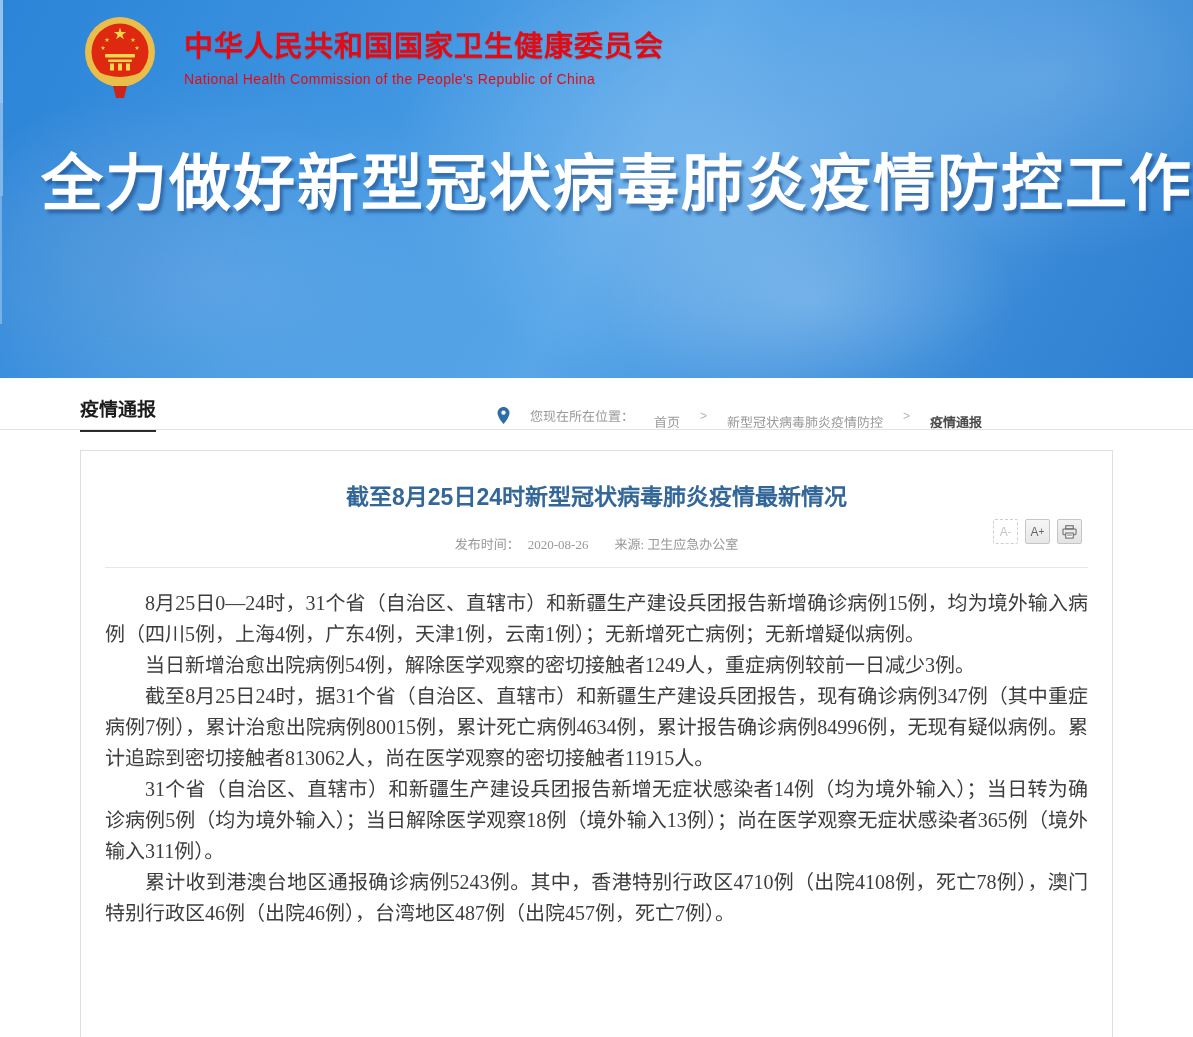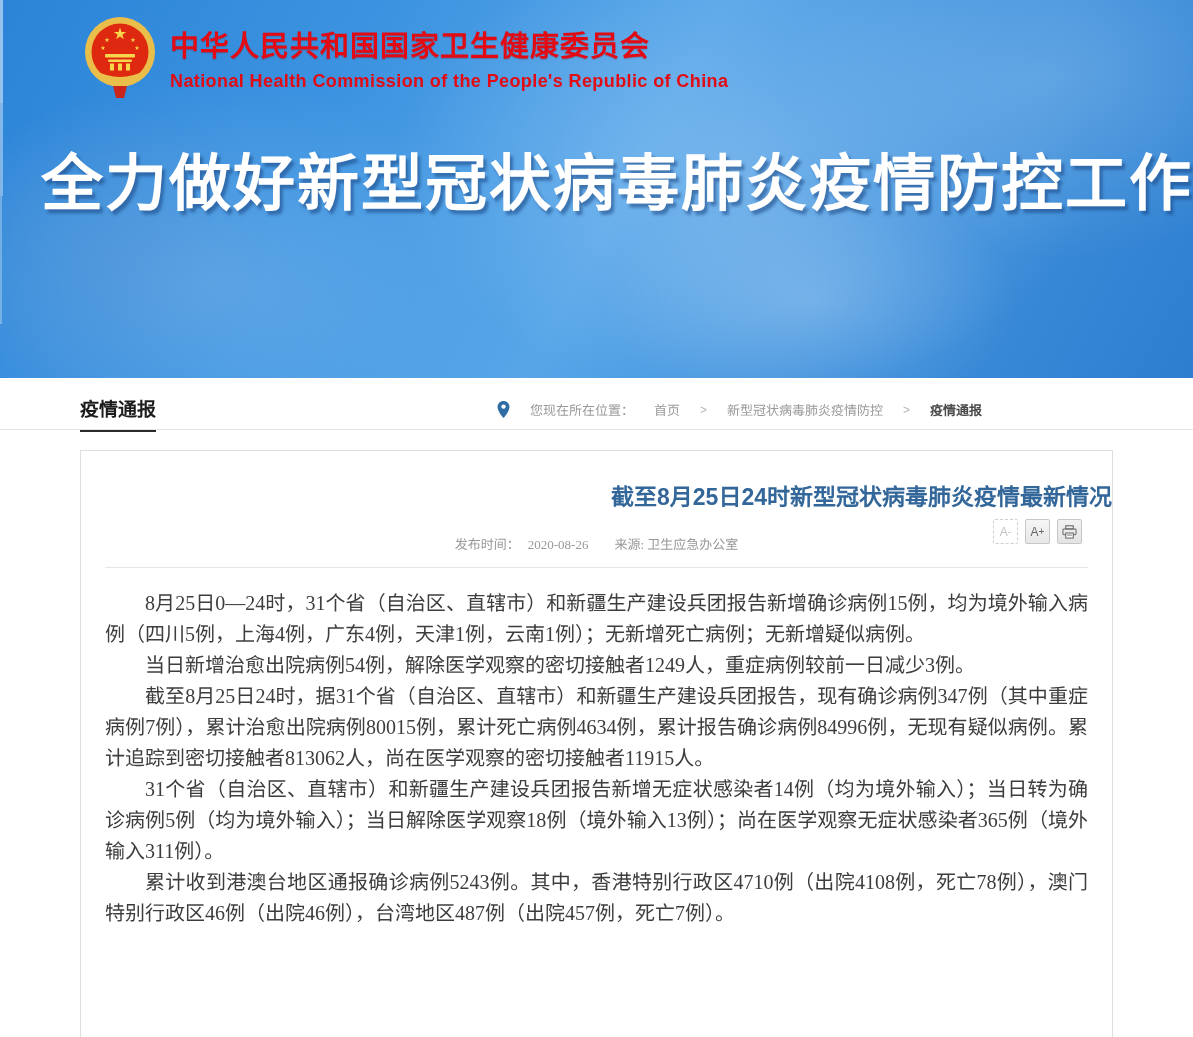--- a/index.html
+++ b/index.html
@@ -19,28 +19,28 @@
   }
   .hero-shape { position:absolute; background:rgba(255,255,255,.10); filter:blur(1px); }
   .pole1 { left:348px; top:275px; width:3px; height:103px; background:rgba(235,245,255,.55); }
   .pole2 { left:585px; top:285px; width:3px; height:93px;  background:rgba(235,245,255,.45); }
   .pole3 { left:1040px; top:250px; width:2px; height:128px; background:rgba(235,245,255,.35); }
   .soft1 { left:-60px; top:100px; width:330px; height:300px; border-radius:50%; background:radial-gradient(closest-side, rgba(90,150,210,.35), rgba(90,150,210,0)); }
   .soft2 { left:600px; top:180px; width:420px; height:240px; border-radius:50%; background:radial-gradient(closest-side, rgba(200,228,250,.28), rgba(200,228,250,0)); }
 
   .site-header { position:absolute; left:80px; top:14px; display:flex; align-items:flex-start; }
   .emblem { width:80px; height:86px; flex:0 0 auto; }
-  .site-titles { margin-left:10px; padding-top:8px; }
+  .site-titles { margin-left:24px; padding-top:8px; }
   .site-title-cn {
     font-size:29px; font-weight:bold; color:#e30b13; letter-spacing:1px;
     font-family:"Liberation Sans", sans-serif;
     text-shadow:0 1px 1px rgba(120,0,0,.25);
   }
   .site-title-en {
-    margin-top:7px; font-size:18px; font-weight:bold; color:#e30b13; letter-spacing:.4px;
+    margin-top:7px; font-size:14px; font-weight:normal; color:#e30b13; letter-spacing:.4px;
   }
 
   .hero-slogan {
     position:absolute; left:0; top:148px; width:100%;
     text-align:right; color:#ffffff; font-weight:bold; font-size:62px;
     letter-spacing:2px; line-height:1.15;
     text-shadow:3px 4px 3px rgba(25,70,130,.55);
     font-family:"Liberation Sans", sans-serif;
     white-space:nowrap;
   }
@@ -53,31 +53,31 @@
     padding-bottom:9px; border-bottom:2px solid #2b2b2b;
   }
   .section-rule { position:absolute; left:0; top:51px; width:1193px; height:1px; background:#e3e3e3; }
 
   .breadcrumb {
     position:absolute; right:86px; top:22px;
     display:flex; align-items:center; gap:20px;
     font-size:13px; color:#9a9a9a; white-space:nowrap;
   }
   .breadcrumb .pin { width:13px; height:17px; display:inline-block; }
-  .crumb { color:#9a9a9a; text-decoration:none; cursor:pointer; }
+  .crumb { color:#9a9a9a; text-decoration:none; cursor:pointer;margin-top:12px; }
   .crumb-sep { color:#b5b5b5; font-size:12px; }
   .crumb-current { color:#4a4a4a; font-weight:bold; }
 
   
   .article-box {
     position:absolute; left:80px; top:450px; width:1033px; height:700px;
     background:#fff; border:1px solid #dedede;
   }
   .article-title {
-    margin-top:27px; text-align:right;
+    margin-top:27px; text-align:center;
     font-size:23px; font-weight:600; color:#336699;
     font-family:"Liberation Sans", sans-serif;
   }
   .article-meta {
     margin-top:22px; text-align:center;
     font-size:13px; color:#999999;font-family:Liberation Serif, serif;
   }
   .article-meta .meta-gap { display:inline-block; width:26px; }
   .article-meta .meta-sm { display:inline-block; width:8px; }
 

